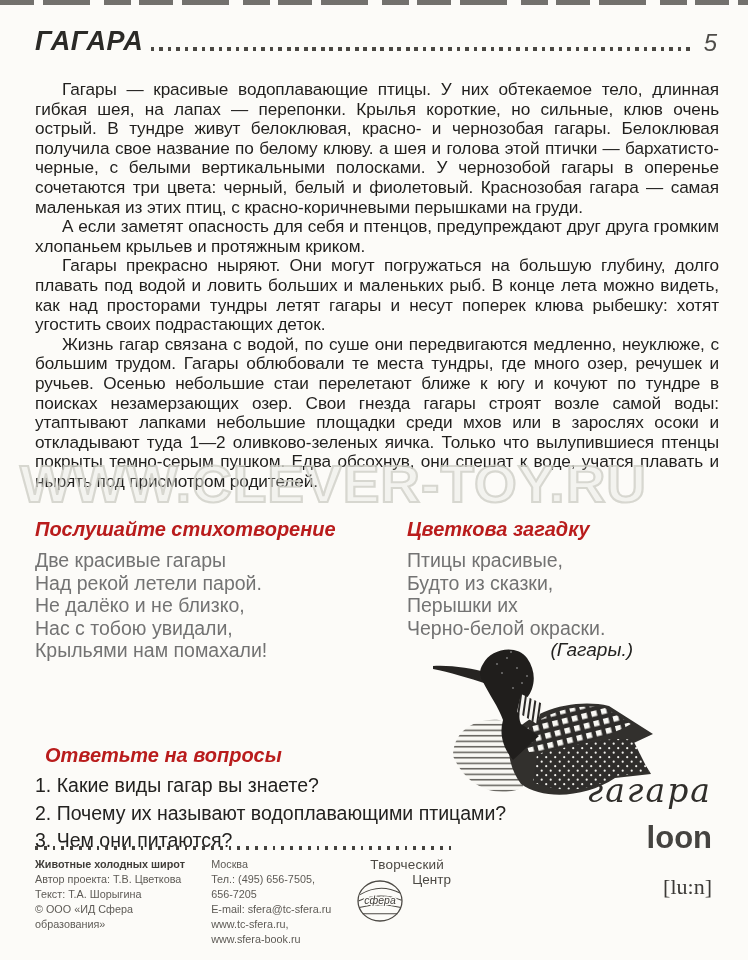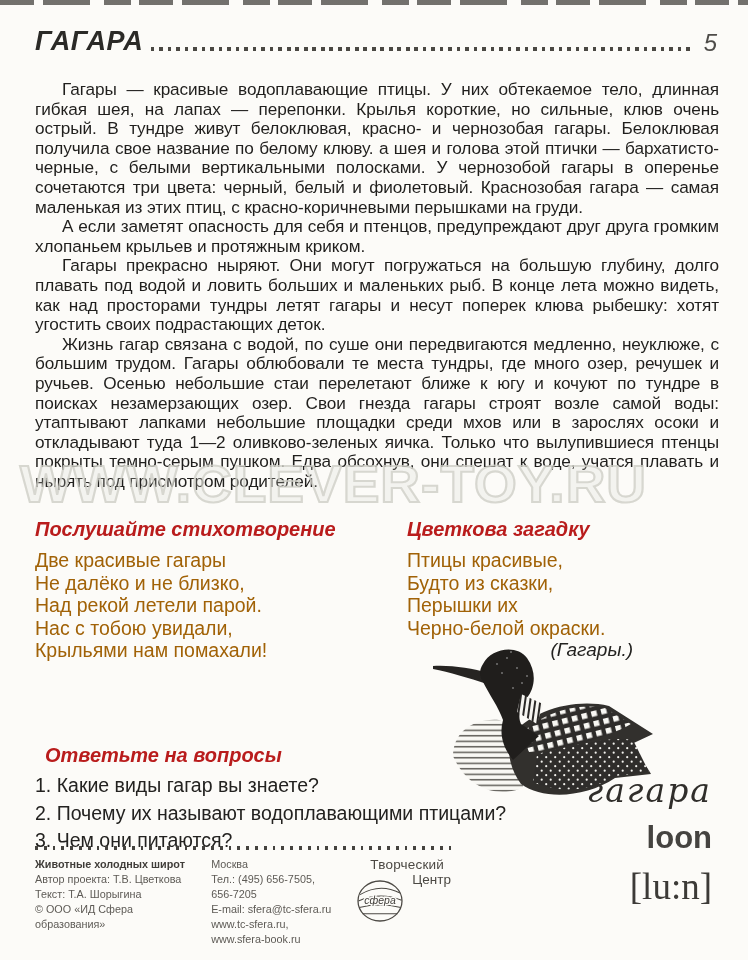--- a/index.html
+++ b/index.html
@@ -20,33 +20,33 @@
   .article p{margin:0;text-indent:27px;}
 
   .watermark{position:absolute;top:452px;left:20px;width:712px;font-size:55px;font-weight:bold;
     letter-spacing:1px;white-space:nowrap;color:rgba(215,215,208,.28);
     -webkit-text-stroke:2.2px #cfcfc7;opacity:.8;pointer-events:none;transform:scaleY(.95);}
 
   .columns{position:absolute;top:518px;left:35px;right:31px;display:flex;}
   .poem{flex:0 0 372px;}
   .riddle{flex:1;}
   .sec-heading{font-size:20px;font-weight:bold;font-style:italic;color:#b91c1c;margin-bottom:8px;}
-  .vline{font-size:19.5px;line-height:22.6px;color:#a16207;}
+  .vline{font-size:19.5px;line-height:22.6px;color:#737373;}
   .riddle-answer{font-size:19px;font-style:italic;text-align:right;padding-right:84px;color:#232220;}
 
   .loon{position:absolute;left:427px;top:638px;width:238px;height:166px;}
 
   .questions{position:absolute;left:35px;top:744px;width:540px;}
   .questions .sec-heading{margin-bottom:5px;margin-left:10px;}
   .q-item{font-size:19.5px;line-height:27.5px;color:#232220;}
 
   .vocab{position:absolute;left:520px;top:768px;width:192px;text-align:right;}
   .vocab-script{font-family:"DejaVu Serif",serif;font-style:italic;font-size:33px;letter-spacing:2px;color:#302e2b;line-height:46px;}
   .vocab-en{font-size:31px;font-weight:bold;color:#454340;line-height:48px;}
-  .vocab-ipa{font-family:"Liberation Serif",serif;font-size:37px;color:#3c3a37;line-height:50px;}
+  .vocab-ipa{font-family:"Liberation Serif",serif;font-size:22px;color:#3c3a37;line-height:50px;}
 
   .footer{position:absolute;left:35px;top:846px;width:416px;}
   .footer-dots{height:3.5px;margin-bottom:7px;
     background-image:repeating-linear-gradient(90deg,#44423e 0 2.8px,transparent 2.8px 8.8px);}
   .footer-cols{display:flex;gap:25px;}
   .fcol{font-size:10.8px;line-height:15px;color:#5d5a55;}
   .fcol1{width:182px;}
   .fcol2{width:152px;}
   .fbold{font-weight:bold;color:#403d39;}
   .publisher{position:relative;width:112px;height:72px;margin-left:-6px;}
@@ -73,22 +73,22 @@
     <p>Гагары прекрасно ныряют. Они могут погружаться на большую глубину, долго плавать под водой и ловить больших и маленьких рыб. В конце лета можно видеть, как над просторами тундры летят гагары и несут поперек клюва рыбешку: хотят угостить своих подрастающих деток.</p>
     <p>Жизнь гагар связана с водой, по суше они передвигаются медленно, неуклюже, с большим трудом. Гагары облюбовали те места тундры, где много озер, речушек и ручьев. Осенью небольшие стаи перелетают ближе к югу и кочуют по тундре в поисках незамерзающих озер. Свои гнезда гагары строят возле самой воды: утаптывают лапками небольшие площадки среди мхов или в зарослях осоки и откладывают туда 1—2 оливково-зеленых яичка. Только что вылупившиеся птенцы покрыты темно-серым пушком. Едва обсохнув, они спешат к воде, учатся плавать и нырять под присмотром родителей.</p>
   </div>
 
   <div class="watermark">WWW.CLEVER-TOY.RU</div>
 
   <div class="columns">
     <div class="poem">
       <div class="sec-heading">Послушайте стихотворение</div>
       <div class="vline">Две красивые гагары</div>
+      <div class="vline">Над рекой летели парой.</div>
       <div class="vline">Не далёко и не близко,</div>
-      <div class="vline">Над рекой летели парой.</div>
       <div class="vline">Нас с тобою увидали,</div>
       <div class="vline">Крыльями нам помахали!</div>
     </div>
     <div class="riddle">
       <div class="sec-heading">Цветкова загадку</div>
       <div class="vline">Птицы красивые,</div>
       <div class="vline">Будто из сказки,</div>
       <div class="vline">Перышки их</div>
       <div class="vline">Черно-белой окраски.</div>
       <div class="riddle-answer">(Гагары.)</div>

